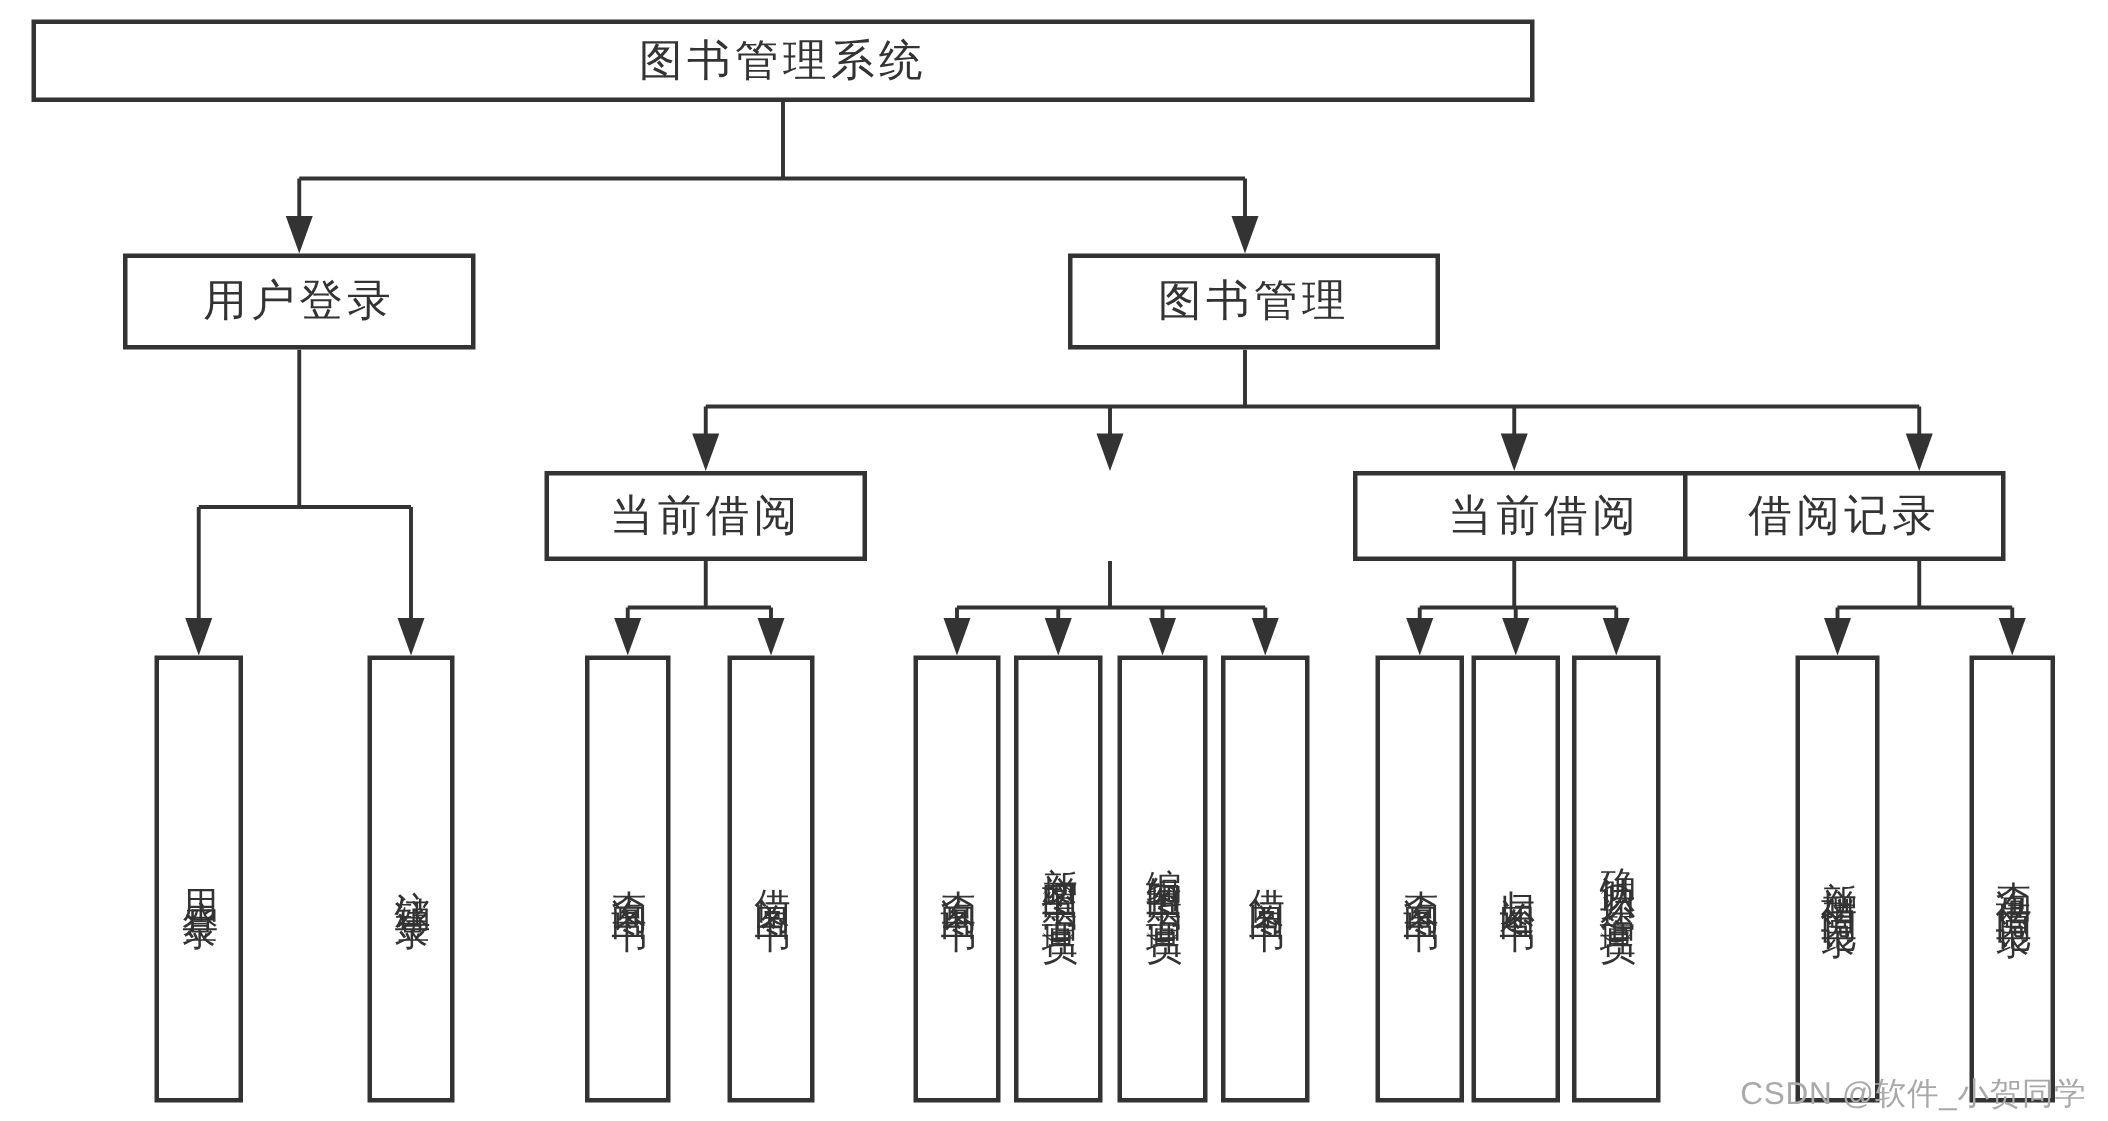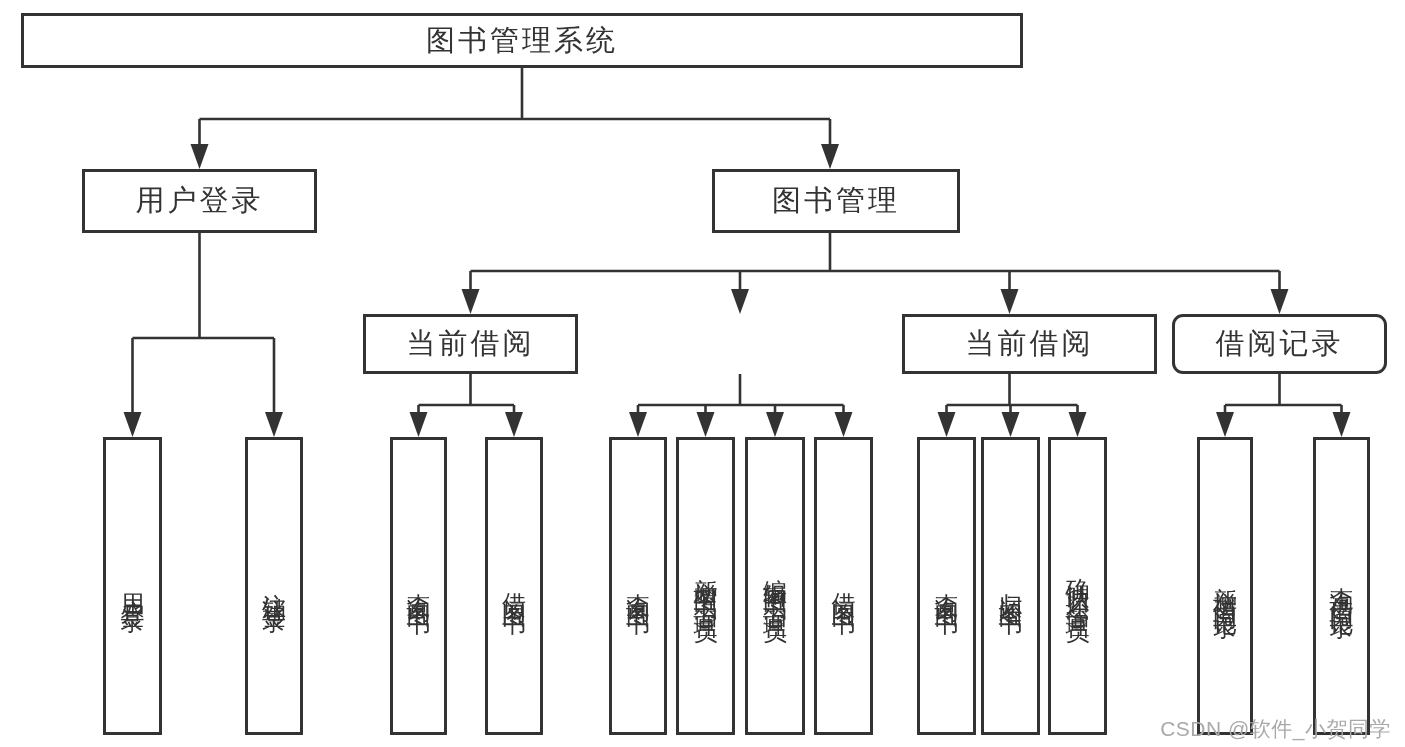--- a/index.html
+++ b/index.html
@@ -104,21 +104,21 @@
     </g>
   </svg>
 
   <div class="box h-box" style="left:21px; top:13px; width:1002px; height:55px;">图书管理系统</div>
 
   <div class="box h-box" style="left:82px; top:169px; width:235px; height:64px;">用户登录</div>
   <div class="box h-box" style="left:712px; top:169px; width:248px; height:64px;">图书管理</div>
 
   <div class="box h-box" style="left:363px; top:314px; width:215px; height:60px;">当前借阅</div>
   <div class="box h-box" style="left:902px; top:314px; width:255px; height:60px;">当前借阅</div>
-  <div class="box h-box" style="left:1172px; top:314px; width:215px; height:60px;border-radius:11px;">借阅记录</div>
+  <div class="box h-box" style="left:1122px; top:314px; width:215px; height:60px;">借阅记录</div>
 
   <div class="box v-box" style="left:103px; top:437px; width:59px; height:298px;">用户登录</div>
   <div class="box v-box" style="left:245px; top:437px; width:58px; height:298px;">注销登录</div>
 
   <div class="box v-box" style="left:390px; top:437px; width:57px; height:298px;">查询图书</div>
   <div class="box v-box" style="left:485px; top:437px; width:58px; height:298px;">借阅图书</div>
 
   <div class="box v-box" style="left:609px; top:437px; width:58px; height:298px;">查询图书</div>
   <div class="box v-box" style="left:676px; top:437px; width:59px; height:298px;">新增图书（管理员）</div>
   <div class="box v-box" style="left:745px; top:437px; width:60px; height:298px;">编辑图书（管理员）</div>

